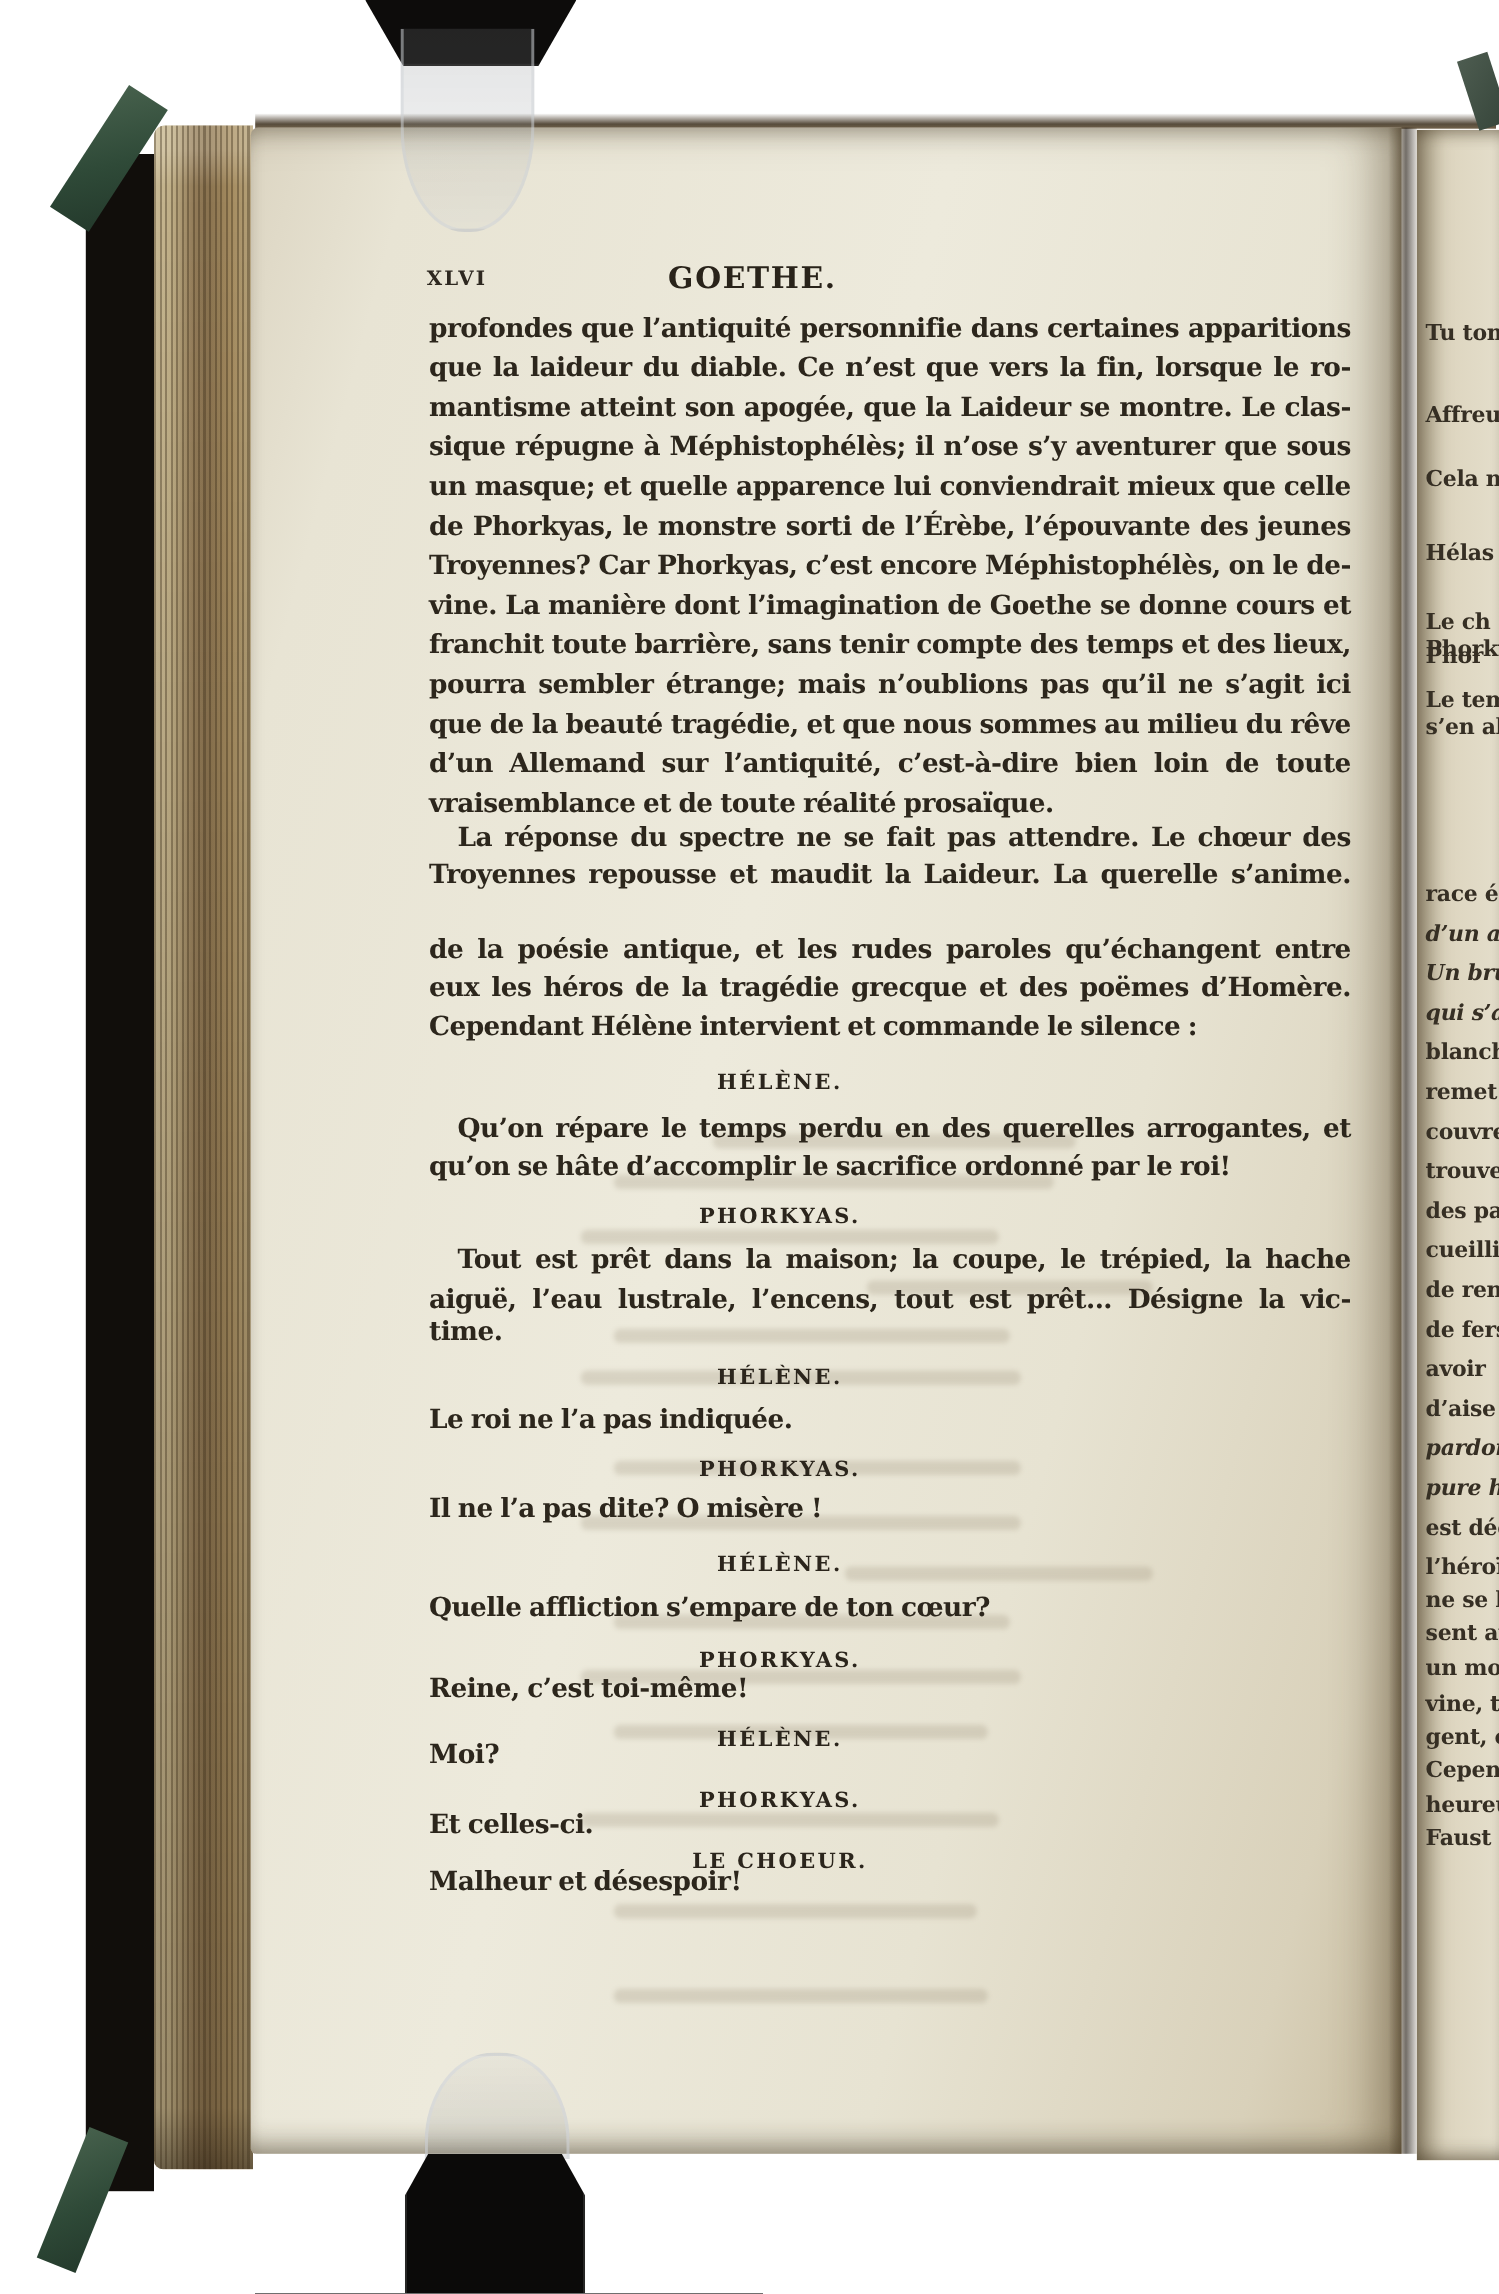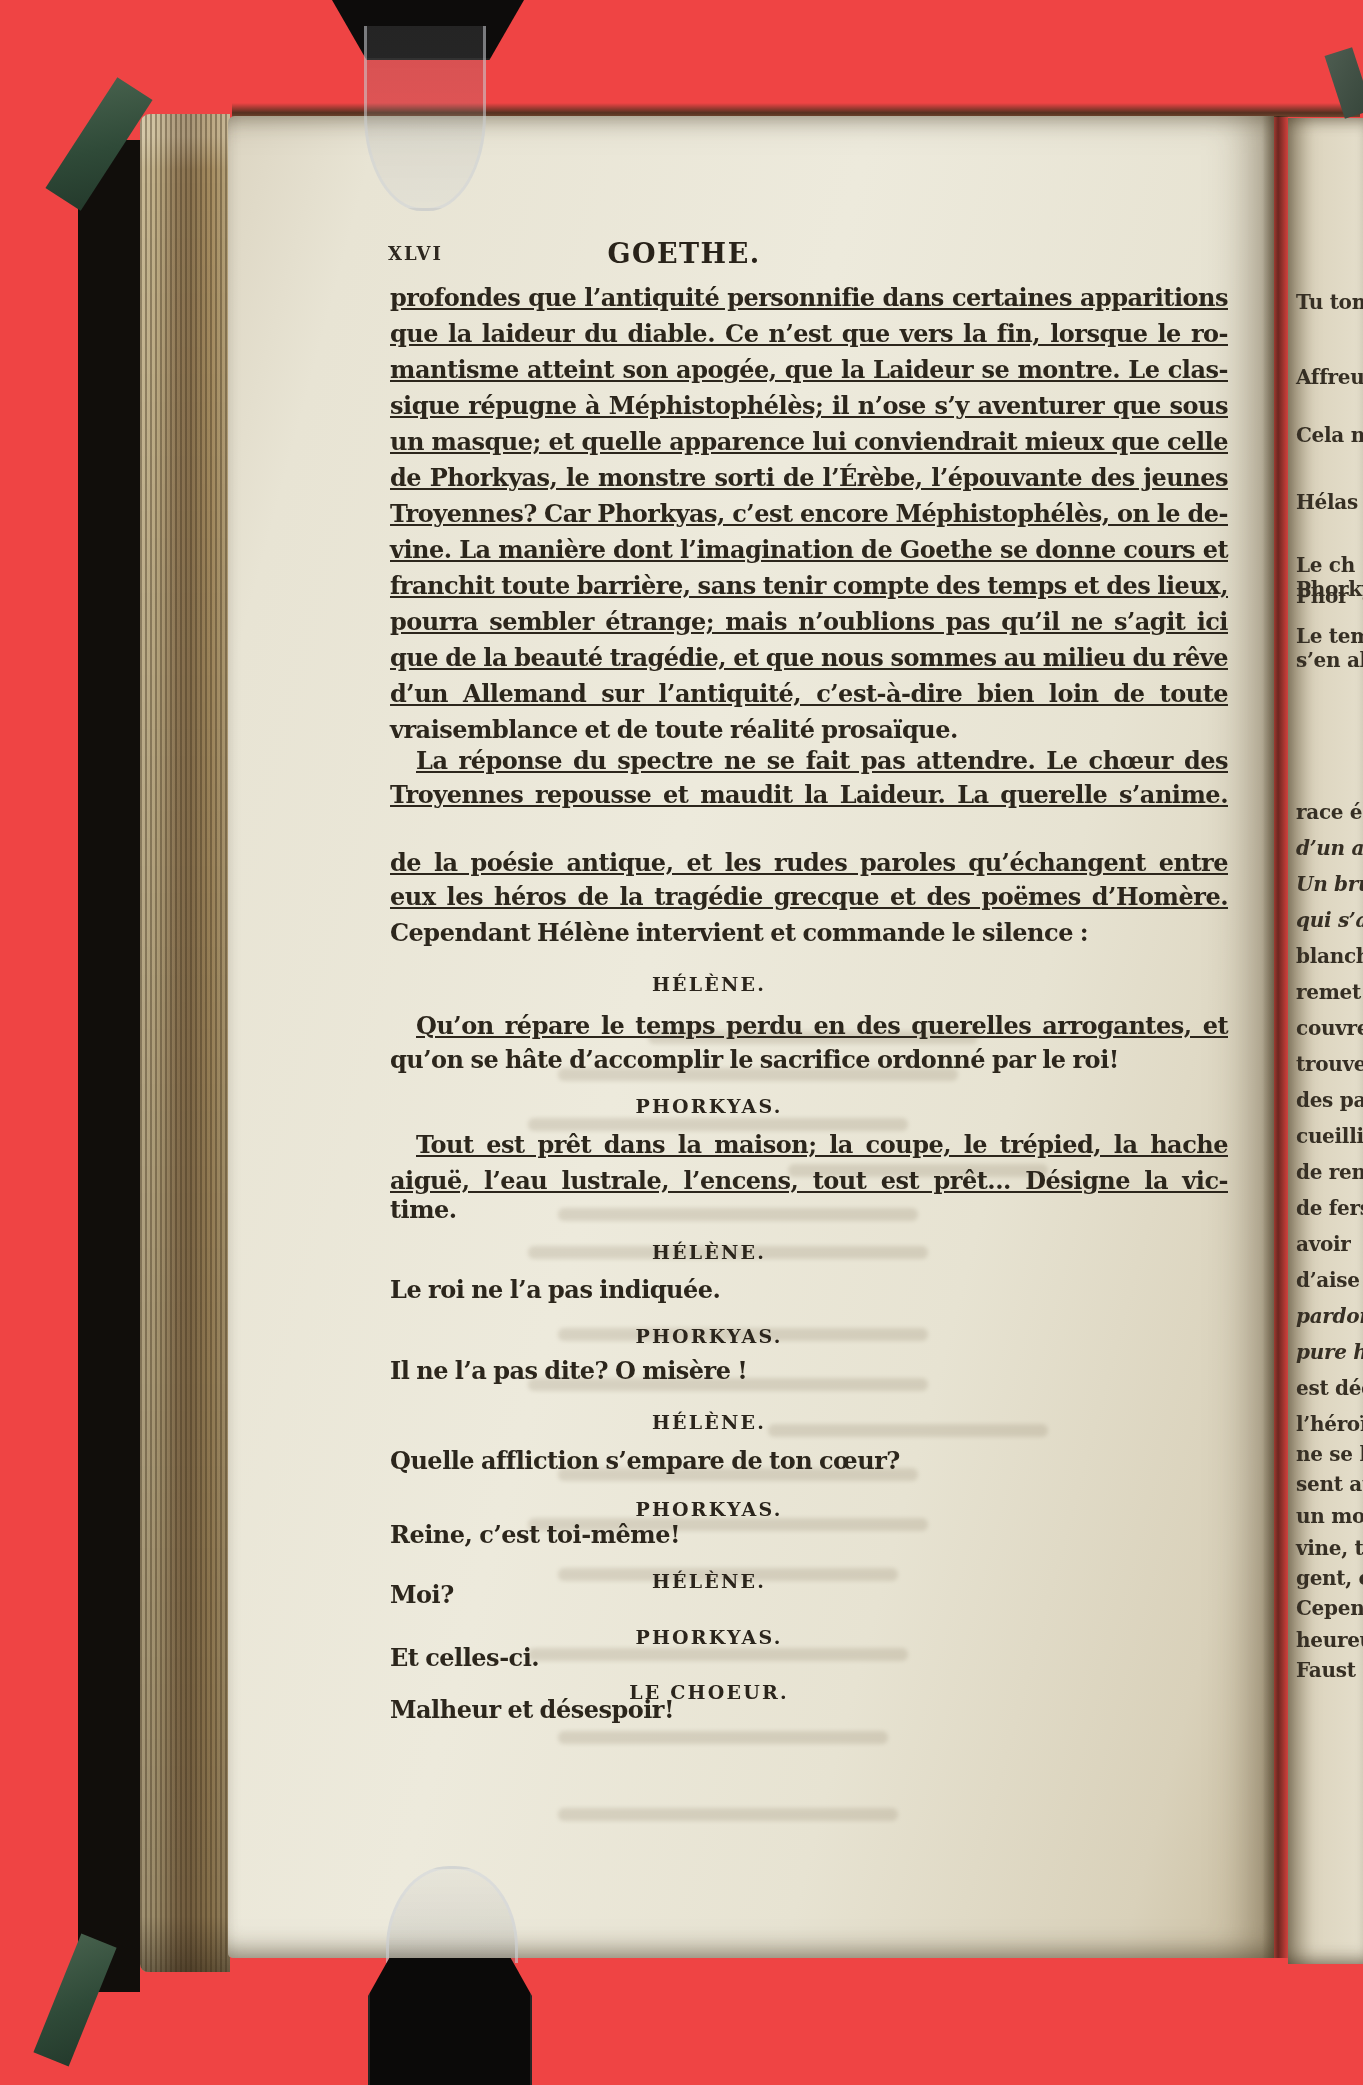--- a/index.html
+++ b/index.html
@@ -1,16 +1,16 @@
 <!DOCTYPE html>
 <html><head>
 <meta charset="utf-8">
 <style>
   html,body{margin:0;padding:0;background:#000;}
-  .stage{position:relative;width:1363px;height:2085px;background:#ef4444;overflow:hidden;
+  .stage{position:relative;width:1363px;height:2085px;background:#ffffff;overflow:hidden;
          font-family:"DejaVu Serif", serif;}
   
   .cover-band{position:absolute;left:78px;top:140px;width:62px;height:1852px;background:#110e0b;}
   .green-corner{position:absolute;background:linear-gradient(135deg,#46604c,#2f4a38 55%,#243a2c);}
   .gc-tl{left:78px;top:78px;width:42px;height:132px;transform:rotate(33deg);}
   .gc-bl{left:56px;top:1936px;width:38px;height:128px;transform:rotate(22deg);}
   .gc-tr{left:1334px;top:50px;width:29px;height:66px;transform:rotate(-18deg);background:linear-gradient(135deg,#4d5c50,#36453a);}
   .fore-edge{position:absolute;left:140px;top:114px;width:90px;height:1858px;border-radius:10px 0 0 8px;
     background:linear-gradient(90deg,#c9ba96 0%,#bfae86 18%,#937c59 40%,#8a7350 55%,#a58c60 78%,#b7a47c 100%);}
   .fore-edge:after{content:"";position:absolute;inset:0;border-radius:inherit;
@@ -37,21 +37,21 @@
   .clip-loop-bottom{position:absolute;left:386px;top:1866px;width:126px;height:94px;
     border:3px solid rgba(212,216,220,.55);border-bottom:none;border-radius:63px 63px 0 0/82px 82px 0 0;
     background:linear-gradient(0deg,rgba(120,124,128,.2),rgba(205,208,212,.15));}
   .clip-tab-bottom{position:absolute;left:368px;top:1958px;width:164px;height:127px;background:#0b0a09;
     clip-path:polygon(13% 0,87% 0,100% 30%,100% 100%,0 100%,0 30%);
     box-shadow:inset 2px 0 0 rgba(150,150,150,.2),inset -2px 0 0 rgba(150,150,150,.2);}
   
   .lp-text{position:absolute;left:228px;top:116px;width:1046px;height:1842px;color:#2c261c;}
   .bl{position:absolute;left:162px;width:838px;font-size:24px;font-weight:700;
       letter-spacing:-0.5px;word-spacing:-1px;white-space:normal;line-height:30px;}
-  .j{text-align:justify;text-align-last:justify;text-decoration:underline;}
+  .j{text-align:justify;text-align-last:justify;}
   .ind{text-indent:26px;}
   .title{position:absolute;left:0;top:122px;width:912px;text-align:center;font-size:27px;
          font-weight:700;letter-spacing:1.5px;color:#29231a;}
   .folio{position:absolute;left:160px;top:127px;font-size:18px;font-weight:700;letter-spacing:2px;color:#2e2820;}
   .sp{position:absolute;left:0;width:912px;text-align:center;font-size:19px;font-weight:700;
       letter-spacing:2.2px;color:#2b251c;margin-left:25px;}
   .ghost{position:absolute;height:13px;border-radius:6px;background:#8d8068;opacity:.22;filter:blur(2.2px);}
   
   .rp-text{position:absolute;left:1288px;top:118px;width:98px;height:1846px;color:#362f24;overflow:hidden;}
   .fr{position:absolute;left:8px;font-size:20px;font-weight:700;white-space:nowrap;letter-spacing:-0.3px;}

